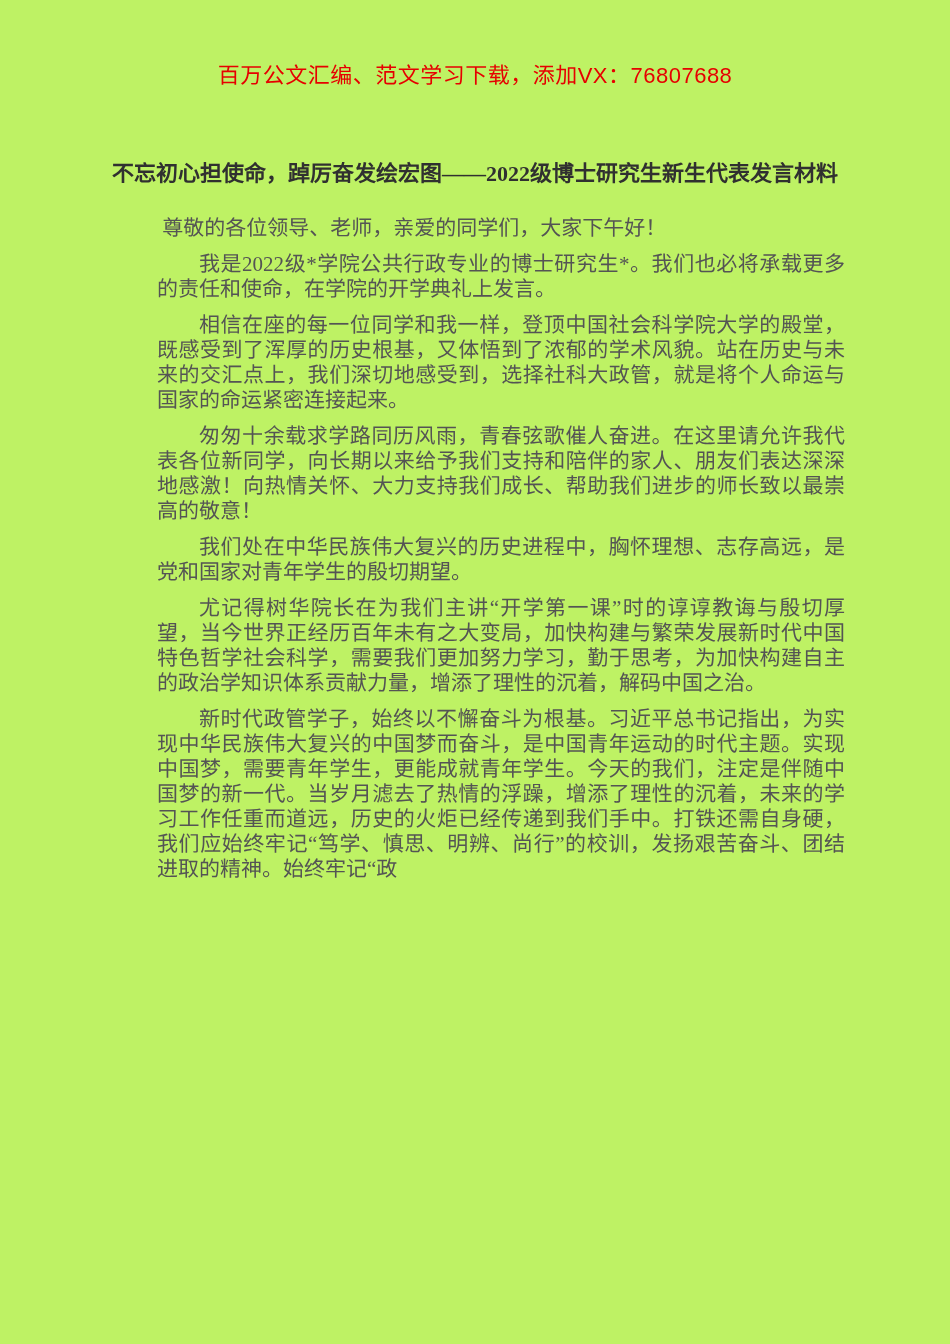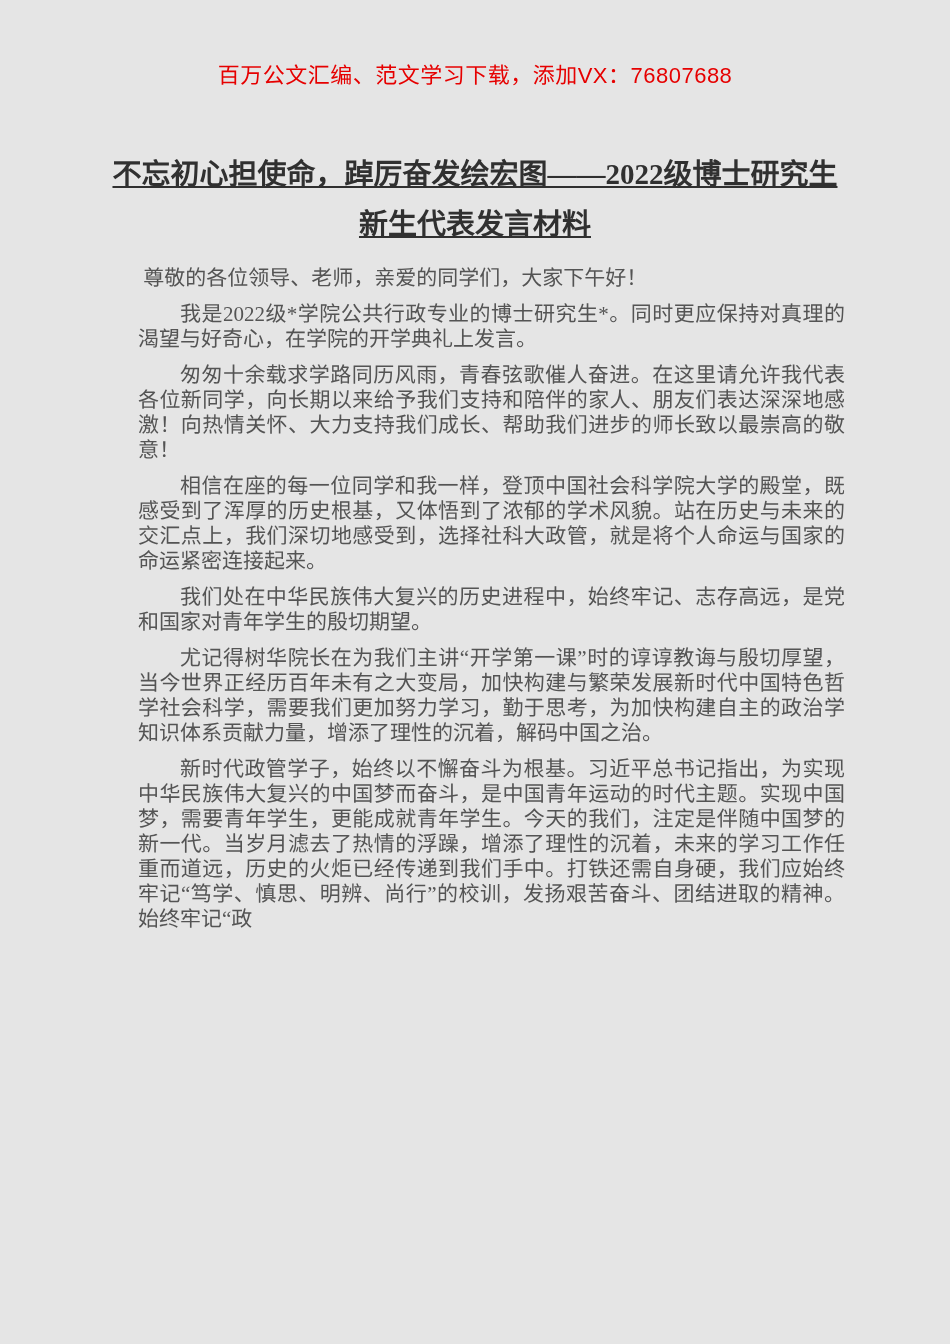--- a/index.html
+++ b/index.html
@@ -4,46 +4,46 @@
 <style>
   html, body {
     margin: 0;
     padding: 0;
     background: #ffffff;
   }
   .page {
     position: relative;
     width: 950px;
     height: 1344px;
-    background: #e5e5e5;
+    background: #bef264;
     overflow: hidden;
     font-family: "Liberation Serif", "DejaVu Serif", serif;
   }
   .promo-header {
     padding-top: 63px;
     text-align: center;
     font-family: "Liberation Sans", "DejaVu Sans", sans-serif;
     font-size: 22px;
     line-height: 26px;
     font-weight: 500;
     color: #e60000;
     letter-spacing: 0.5px;
   }
   .doc-title {
     margin: 60px 100px 0 100px;
     text-align: center;
-    font-size: 29px;
+    font-size: 22px;
     line-height: 50px;
     font-weight: bold;
     color: #303030;
     font-family: "Liberation Serif", "DejaVu Serif", serif;
-    text-decoration: underline;
   }
   .doc-body {
     padding: 17px 105px 0 138px;
+    margin-left: 19px;
   }
   .para {
     margin: 0 0 11px 0;
     font-size: 21px;
     line-height: 25px;
     color: #545454;
     text-align: justify;
     text-indent: 2em;
     word-break: break-all;
   }
@@ -57,21 +57,21 @@
 <div class="page">
 
   <div class="promo-header">
     <span>百万公文汇编、范文学习下载，添加VX：76807688</span>
   </div>
 
   <h1 class="doc-title">不忘初心担使命，踔厉奋发绘宏图——2022级博士研究生新生代表发言材料</h1>
 
   <div class="doc-body">
     <p class="para para-greeting">尊敬的各位领导、老师，亲爱的同学们，大家下午好！</p>
-    <p class="para">我是2022级*学院公共行政专业的博士研究生*。同时更应保持对真理的渴望与好奇心，在学院的开学典礼上发言。</p>
+    <p class="para">我是2022级*学院公共行政专业的博士研究生*。我们也必将承载更多的责任和使命，在学院的开学典礼上发言。</p>
+    <p class="para">相信在座的每一位同学和我一样，登顶中国社会科学院大学的殿堂，既感受到了浑厚的历史根基，又体悟到了浓郁的学术风貌。站在历史与未来的交汇点上，我们深切地感受到，选择社科大政管，就是将个人命运与国家的命运紧密连接起来。</p>
     <p class="para">匆匆十余载求学路同历风雨，青春弦歌催人奋进。在这里请允许我代表各位新同学，向长期以来给予我们支持和陪伴的家人、朋友们表达深深地感激！向热情关怀、大力支持我们成长、帮助我们进步的师长致以最崇高的敬意！</p>
-    <p class="para">相信在座的每一位同学和我一样，登顶中国社会科学院大学的殿堂，既感受到了浑厚的历史根基，又体悟到了浓郁的学术风貌。站在历史与未来的交汇点上，我们深切地感受到，选择社科大政管，就是将个人命运与国家的命运紧密连接起来。</p>
-    <p class="para">我们处在中华民族伟大复兴的历史进程中，始终牢记、志存高远，是党和国家对青年学生的殷切期望。</p>
+    <p class="para">我们处在中华民族伟大复兴的历史进程中，胸怀理想、志存高远，是党和国家对青年学生的殷切期望。</p>
     <p class="para">尤记得树华院长在为我们主讲“开学第一课”时的谆谆教诲与殷切厚望，当今世界正经历百年未有之大变局，加快构建与繁荣发展新时代中国特色哲学社会科学，需要我们更加努力学习，勤于思考，为加快构建自主的政治学知识体系贡献力量，增添了理性的沉着，解码中国之治。</p>
     <p class="para">新时代政管学子，始终以不懈奋斗为根基。习近平总书记指出，为实现中华民族伟大复兴的中国梦而奋斗，是中国青年运动的时代主题。实现中国梦，需要青年学生，更能成就青年学生。今天的我们，注定是伴随中国梦的新一代。当岁月滤去了热情的浮躁，增添了理性的沉着，未来的学习工作任重而道远，历史的火炬已经传递到我们手中。打铁还需自身硬，我们应始终牢记“笃学、慎思、明辨、尚行”的校训，发扬艰苦奋斗、团结进取的精神。始终牢记“政</p>
   </div>
 
 </div>
 
 </body></html>

